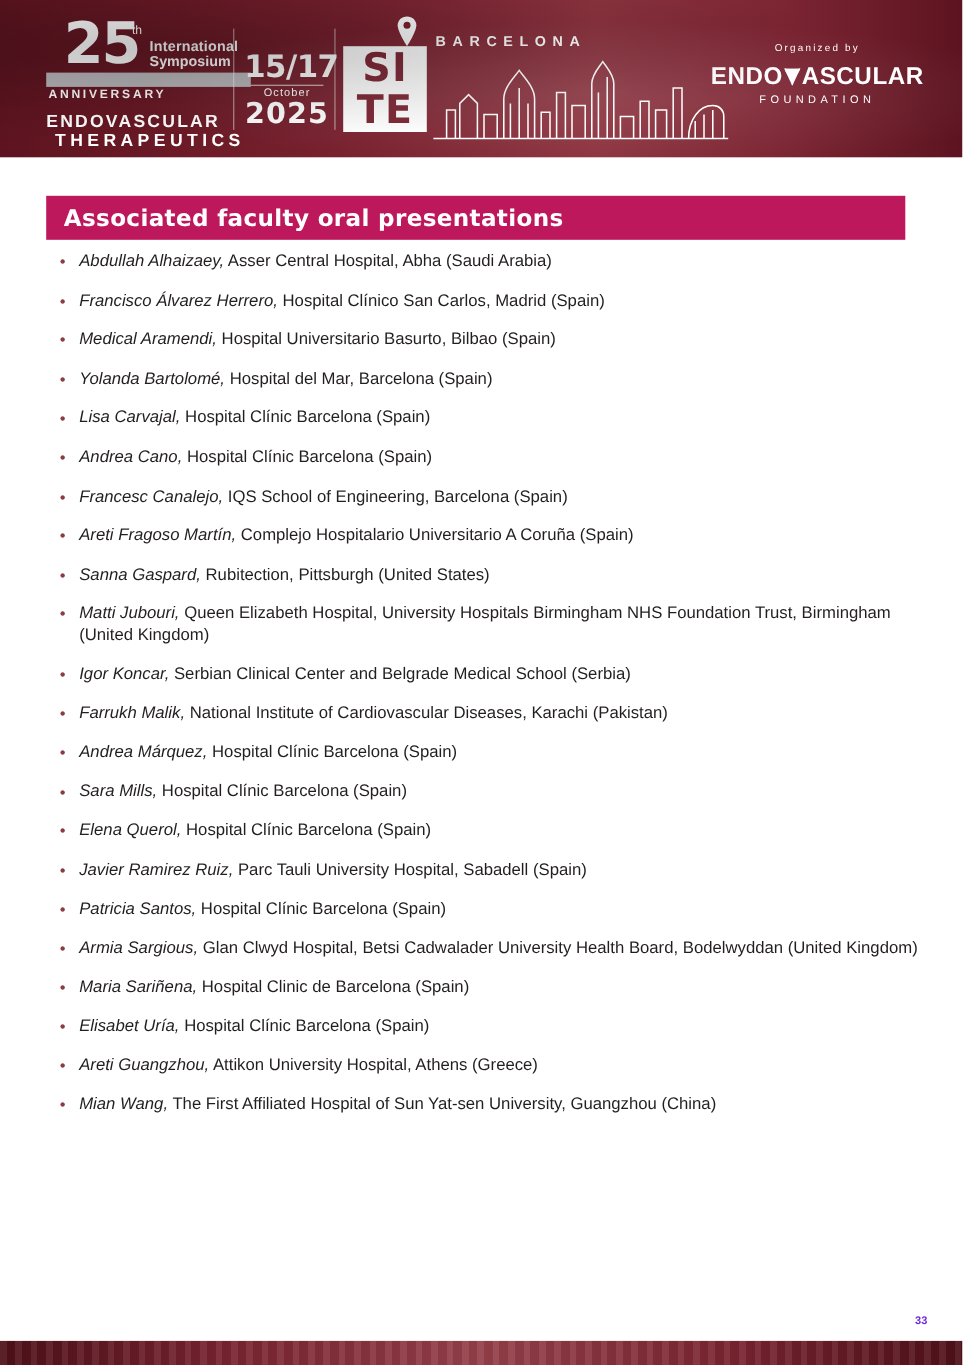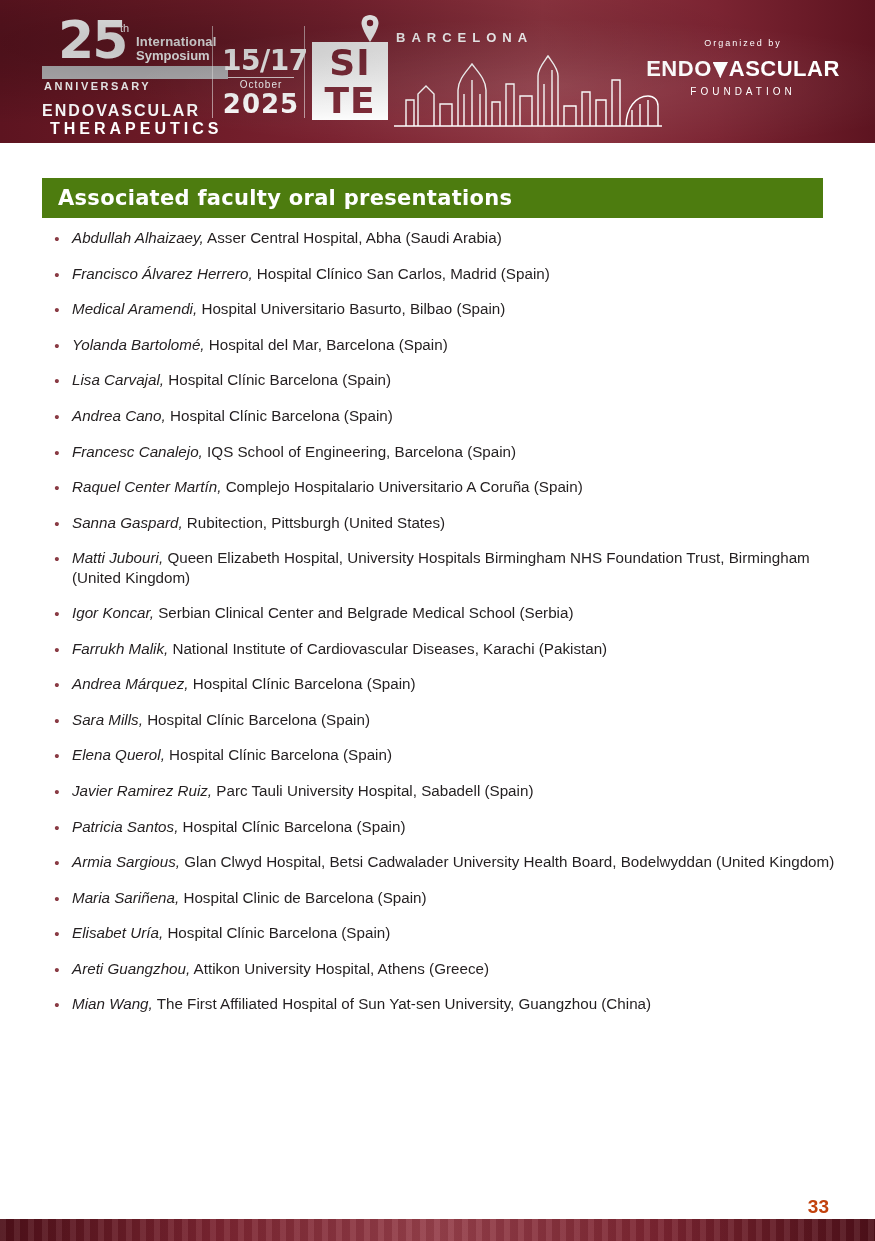--- a/index.html
+++ b/index.html
@@ -238,21 +238,21 @@
     margin: 0 1px;
   }
 
   
   .title-bar {
     position: absolute;
     left: 42px;
     top: 178px;
     width: 781px;
     height: 40px;
-    background: #4d7c0f;
+    background: #be185d;
     display: flex;
     align-items: center;
     text-align: center;
   }
   .title-bar .title-text {
     color: #ffffff;
     font-family: "DejaVu Sans", sans-serif;
     font-size: 21px;
     font-weight: bold;
     letter-spacing: 0.3px;
@@ -286,25 +286,25 @@
     line-height: 20px;
     color: #231f20;
   }
   .f-name {
     font-style: italic;
   }
 
   
   .page-number {
     position: absolute;
-    right: 46px;
+    right: 32px;
     top: 1196px;
-    font-size: 19px;
-    font-weight: bold;
-    color: #c2410c;
+    font-size: 10px;
+    font-weight: bold;
+    color: #6d28d9;
   }
 
   
   .footer-band {
     position: absolute;
     left: 0;
     bottom: 0;
     width: 875px;
     height: 22px;
     background: linear-gradient(90deg, #4e1019 0%, #7b2531 25%, #96404b 50%, #7b2531 75%, #4e1019 100%);
@@ -450,21 +450,21 @@
     <div class="f-bullet">•</div>
     <div class="f-text">
       <span class="f-name">Francesc Canalejo,</span>
       <span>IQS School of Engineering, Barcelona (Spain)</span>
     </div>
   </div>
 
   <div class="f-item">
     <div class="f-bullet">•</div>
     <div class="f-text">
-      <span class="f-name">Raquel Center Martín,</span>
+      <span class="f-name">Areti Fragoso Martín,</span>
       <span>Complejo Hospitalario Universitario A Coruña (Spain)</span>
     </div>
   </div>
 
   <div class="f-item">
     <div class="f-bullet">•</div>
     <div class="f-text">
       <span class="f-name">Sanna Gaspard,</span>
       <span>Rubitection, Pittsburgh (United States)</span>
     </div>

